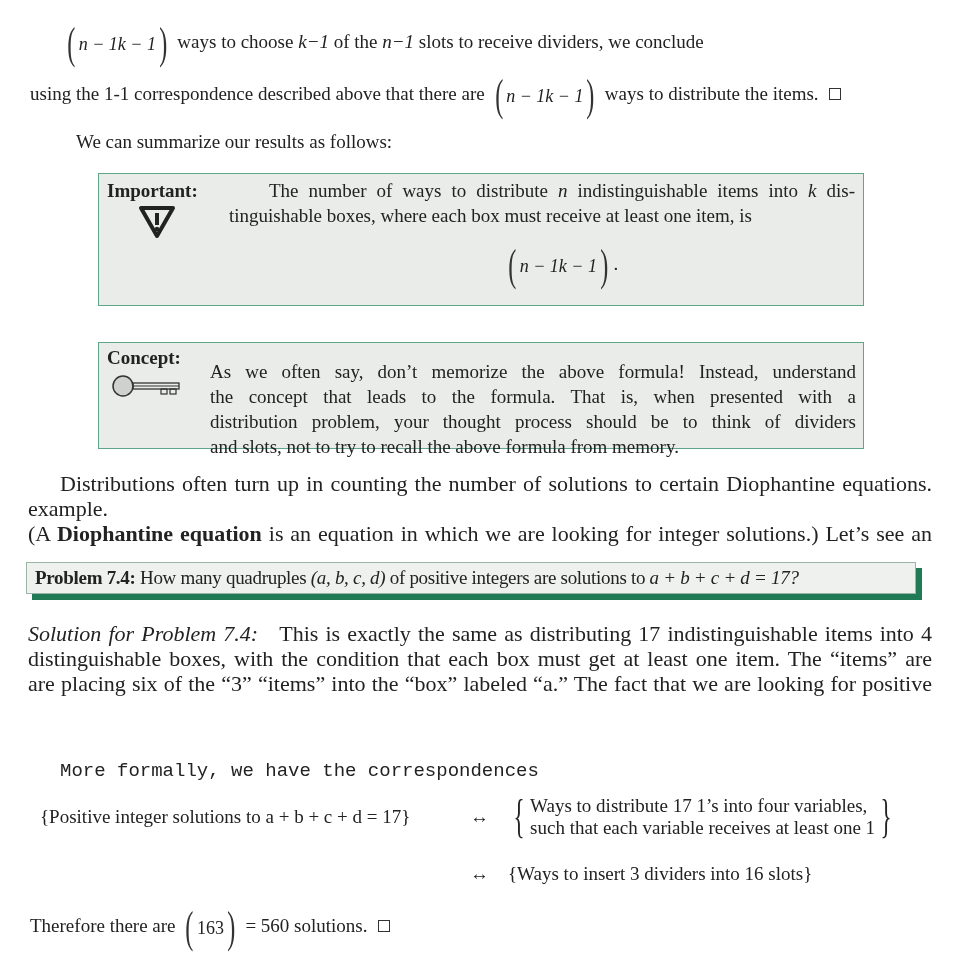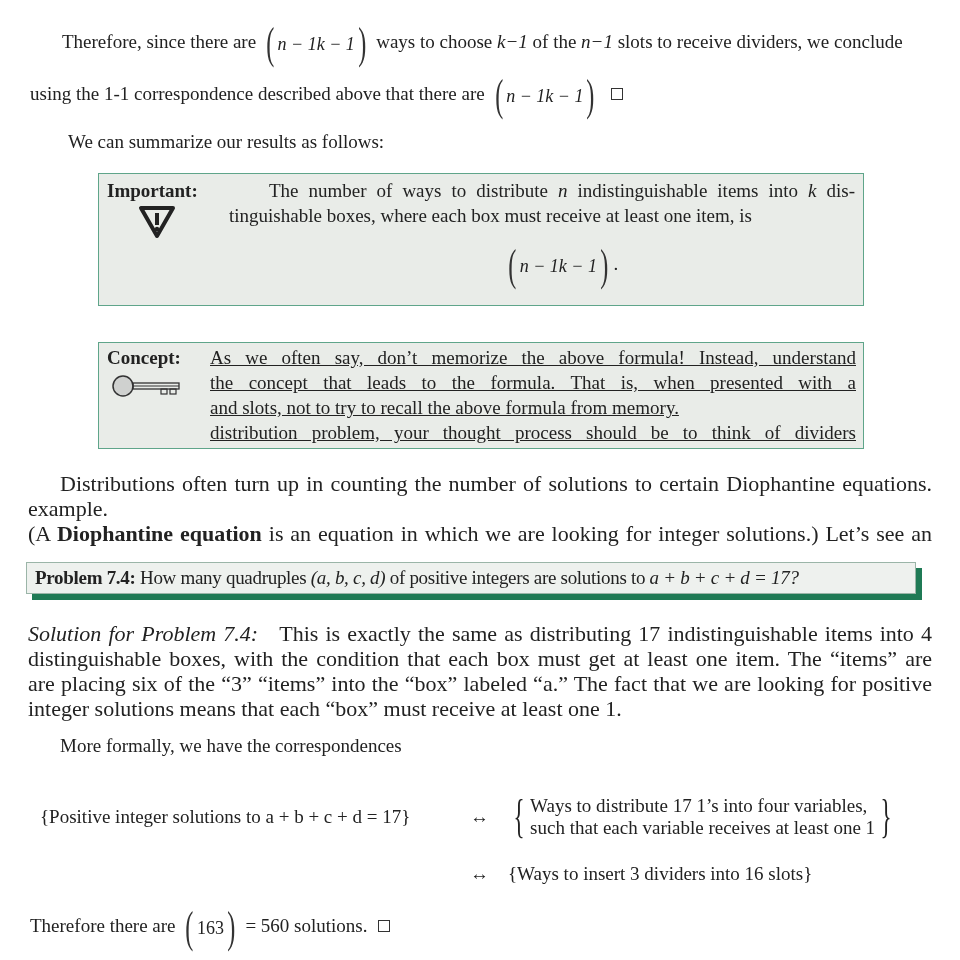--- a/index.html
+++ b/index.html
@@ -31,21 +31,20 @@
     box-shadow: 6px 6px 0 #1f7a55;
     font-family: "Liberation Sans Narrow", "Liberation Serif", serif;
   }
   .problem .txt { position: absolute; left: 8px; top: 4px; font-size: 19px; letter-spacing: -0.3px; }
   .para { position: absolute; font-size: 22px; line-height: 25px; text-align: justify; }
 </style>
 </head>
 <body>
 
 <div class="abs" style="left:62px; top:22px;">
-  <span>Therefore, since there are</span>
   <span class="binom">
     <span class="paren">(</span>
     <span class="stack">
         <i class="m">n − 1</i>
         <i class="m">k − 1</i>
       </span>
     <span class="paren">)</span>
   </span>
   <span>ways to choose</span>
   <i class="m">k−1</i>
@@ -57,24 +56,25 @@
 <div class="abs" style="left:30px; top:74px;">
   <span>using the 1-1 correspondence described above that there are</span>
   <span class="binom">
     <span class="paren">(</span>
     <span class="stack">
         <i class="m">n − 1</i>
         <i class="m">k − 1</i>
       </span>
     <span class="paren">)</span>
   </span>
+  <span>ways to distribute the items.</span>
   <span class="qed"></span>
 </div>
 
-<div class="abs" style="left:68px; top:131px;">We can summarize our results as follows:</div>
+<div class="abs" style="left:76px; top:131px;">We can summarize our results as follows:</div>
 
 <div class="box" style="left:98px; top:173px; width:764px; height:131px;">
   <div class="label" style="left:8px; top:6px;">Important:</div>
   <svg style="position:absolute; left:38px; top:30px;" width="40" height="36" viewBox="0 0 40 36">
     <path d="M4 4 L36 4 L20 32 Z" fill="none" stroke="#222" stroke-width="4" stroke-linejoin="round"></path>
     <rect x="18" y="9" width="4" height="12" fill="#222"></rect>
     <circle cx="20" cy="25" r="2.2" fill="#222"></circle>
   </svg>
   <div class="body" style="left:130px; top:4px; width:626px;">
     <div style="text-align:justify; text-align-last:justify;margin-left:40px;">
@@ -100,25 +100,25 @@
 
 <div class="box" style="left:98px; top:342px; width:764px; height:105px;">
   <div class="label" style="left:8px; top:4px;">Concept:</div>
   <svg style="position:absolute; left:12px; top:30px;" width="72" height="26" viewBox="0 0 72 26">
     <circle cx="12" cy="13" r="10" fill="#cfd1cf" stroke="#333" stroke-width="1.5"></circle>
     <rect x="22" y="10" width="46" height="6" fill="none" stroke="#333" stroke-width="1.3"></rect>
     <line x1="22" y1="13" x2="68" y2="13" stroke="#333" stroke-width="1"></line>
     <rect x="50" y="16" width="6" height="5" fill="none" stroke="#333" stroke-width="1.2"></rect>
     <rect x="59" y="16" width="6" height="5" fill="none" stroke="#333" stroke-width="1.2"></rect>
   </svg>
-  <div class="body" style="left:111px; top:2px; width:646px;text-decoration:underline;">
+  <div class="body" style="left:111px; top:16px; width:646px;">
     <div style="text-align-last:justify;">As we often say, don’t memorize the above formula! Instead, understand</div>
     <div style="text-align-last:justify;">the concept that leads to the formula.  That is, when presented with a</div>
+    <div style="text-align-last:justify;">distribution problem, your thought process should be to think of dividers</div>
     <div>and slots, not to try to recall the above formula from memory.</div>
-    <div style="text-align-last:justify;">distribution problem, your thought process should be to think of dividers</div>
   </div>
 </div>
 
 <div class="para" style="left:28px; top:471px; width:904px;">
   <div style="padding-left:32px; text-align-last:justify;">Distributions often turn up in counting the number of solutions to certain Diophantine equations.</div>
   <div>example.</div>
   <div style="text-align-last:justify;">
     <span>(A</span>
     <b>Diophantine equation</b>
     <span>is an equation in which we are looking for integer solutions.)  Let’s see an</span>
@@ -135,24 +135,23 @@
   </div>
 </div>
 
 <div class="para" style="left:28px; top:621px; width:904px;">
   <div style="text-align-last:justify;">
     <i>Solution for Problem 7.4:</i>&nbsp;&nbsp;
     <span>This is exactly the same as distributing 17 indistinguishable items into 4</span>
   </div>
   <div style="text-align-last:justify;">distinguishable boxes, with the condition that each box must get at least one item.  The “items” are</div>
   <div style="text-align-last:justify;">are placing six of the “3” “items” into the “box” labeled “a.”  The fact that we are looking for positive</div>
-  <div>integer solutions means that each “box” must receive at least one 1.</div>
 </div>
 
-<div class="abs" style="left:60px; top:735px;">More formally, we have the correspondences</div>
+<div class="abs" style="left:60px; top:760px;font-family:Liberation Mono, monospace;">More formally, we have the correspondences</div>
 
 <div class="abs" style="left:40px; top:806px;">{Positive integer solutions to a + b + c + d = 17}</div>
 <div class="abs" style="left:470px; top:806px;">↔</div>
 <div class="abs" style="left:508px; top:794px; display:flex; align-items:center;">
   <span style="font-size:46px; transform:scaleX(0.5); display:inline-block; line-height:1;">{</span>
   <div style="line-height:22px;">
     <div>Ways to distribute 17 1’s into four variables,</div>
     <div>such that each variable receives at least one 1</div>
   </div>
   <span style="font-size:46px; transform:scaleX(0.5); display:inline-block; line-height:1;">}</span>

